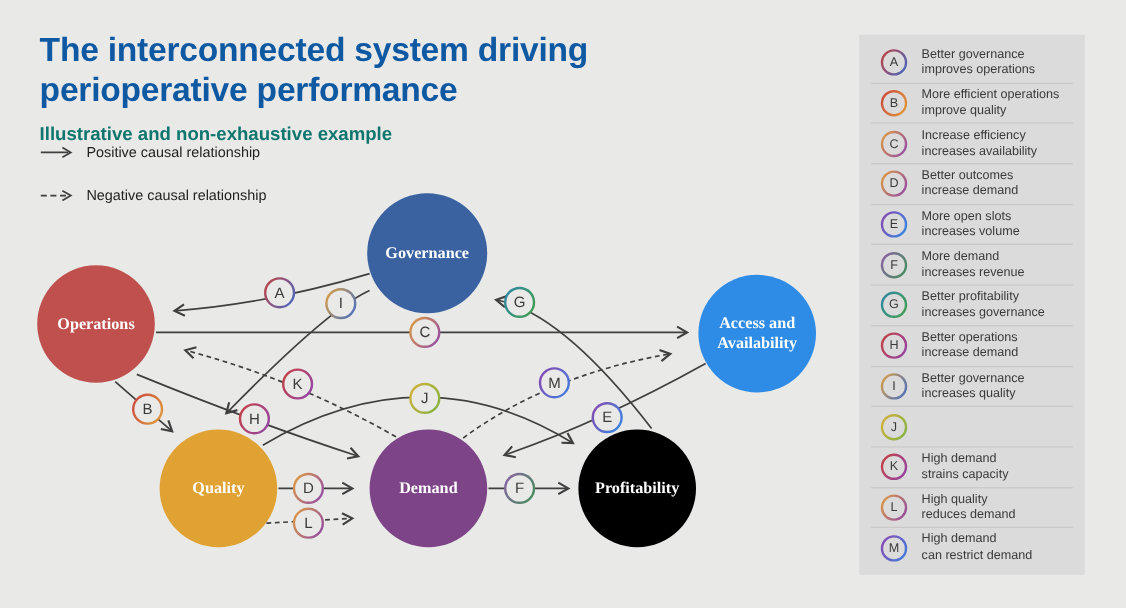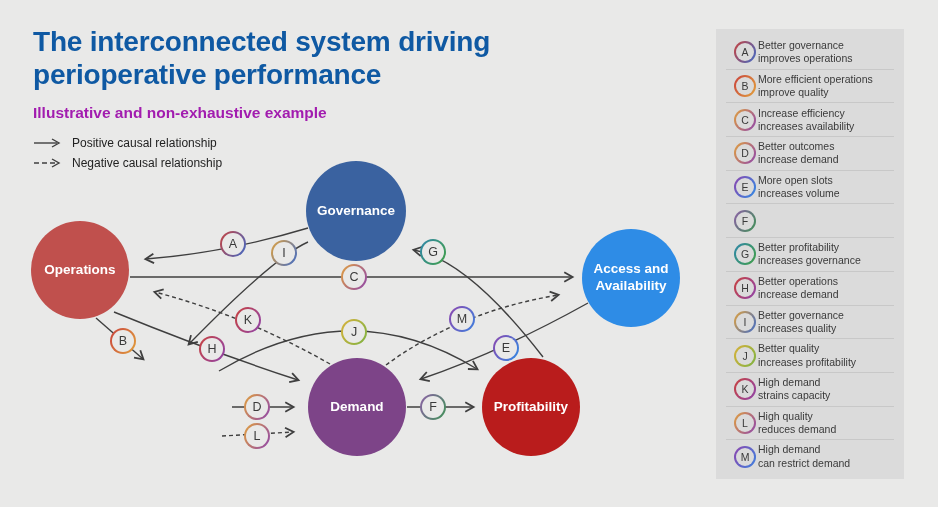--- a/index.html
+++ b/index.html
@@ -13,33 +13,33 @@
   .stage { position:absolute; inset:0; }
 
   
   .title {
     position:absolute; left:33px; top:26px;
     font-size:28px; font-weight:bold; color:#0F59A3;
     line-height:1.17; letter-spacing:-0.2px;
   }
   .subtitle {
     position:absolute; left:33px; top:104px;
-    font-size:15.5px; font-weight:bold; color:#a21caf;
+    font-size:15.5px; font-weight:bold; color:#0f766e;
   }
   .key-item { position:absolute; left:33px; display:flex; align-items:center; gap:9px; }
   .key-item .key-label { font-size:12px; color:#222; }
 
   
   .node {
     position:absolute; border-radius:50%;
     display:flex; align-items:center; justify-content:center;
     text-align:center; color:#fff; font-weight:bold; font-size:13.5px;
     line-height:1.25; z-index:1;
   }
-  .node span { display:block; width:82px; }
+  .node span { display:block; width:82px;font-family:Liberation Serif, serif; }
 
   
   svg.arrows { position:absolute; inset:0; z-index:2; pointer-events:none; }
 
   
   .badge {
     position:absolute; border-radius:50%; z-index:3;
     display:flex; padding:2px;
   }
   .badge-inner {
@@ -57,35 +57,35 @@
     display:flex; flex-direction:column;
   }
   .legend-row {
     flex:1; display:flex; align-items:center;
     margin:0 10px 0 10px;
   }
   .legend-row + .legend-row { border-top:1px solid #C8C8C8; }
   .legend-badge { position:static; width:22px; height:22px; margin-left:8px; flex:0 0 22px; }
   .legend-badge .badge-inner { background:#DBDBDB; font-size:10.5px; }
   .legend-text {
-    margin-left:2px; font-size:10.5px; line-height:1.25; color:#3A3A3A;
+    margin-left:12px; font-size:10.5px; line-height:1.25; color:#3A3A3A;
   }
 </style>
 </head>
 <body>
 
 <div class="stage">
 
   <div class="title" style="color: rgb(15, 89, 163);">
     <div>The interconnected system driving</div>
     <div>perioperative performance</div>
   </div>
   <div class="subtitle">Illustrative and non-exhaustive example</div>
 
-  <div class="key-item" style="top:136px;text-align:center;">
+  <div class="key-item" style="top:120px;text-align:center;">
     <svg width="30" height="10">
       <line x1="1" y1="5" x2="24" y2="5" stroke="#3F3F3F" stroke-width="1.4"></line>
       <path d="M19,1 L26,5 L19,9" fill="none" stroke="#3F3F3F" stroke-width="1.4"></path>
     </svg>
     <span class="key-label">Positive causal relationship</span>
   </div>
   <div class="key-item" style="top:156px;">
     <svg width="30" height="10">
       <line x1="1" y1="5" x2="24" y2="5" stroke="#3F3F3F" stroke-width="1.4" stroke-dasharray="5 3"></line>
       <path d="M19,1 L26,5 L19,9" fill="none" stroke="#3F3F3F" stroke-width="1.4"></path>
@@ -95,24 +95,27 @@
 
   <div class="node" style="left: 306px; top: 161px; width: 100px; height: 100px; background: rgb(58, 98, 160);">
     <span>Governance</span>
   </div>
   <div class="node" style="left: 31px; top: 221px; width: 98px; height: 98px; background: rgb(192, 80, 77);">
     <span>Operations</span>
   </div>
   <div class="node" style="left: 582px; top: 229px; width: 98px; height: 98px; background: rgb(46, 140, 230);">
     <span>Access and Availability</span>
   </div>
+  <div class="node" style="left: 133px; top: 358px; width: 98px; height: 98px; background: rgb(223, 162, 51);">
+    <span>Quality</span>
+  </div>
   <div class="node" style="left: 308px; top: 358px; width: 98px; height: 98px; background: rgb(125, 68, 136); justify-content: center;">
     <span>Demand</span>
   </div>
-  <div class="node" style="left: 482px; top: 358px; width: 98px; height: 98px; background: #b91c1c;">
+  <div class="node" style="left: 482px; top: 358px; width: 98px; height: 98px; background: #000000;">
     <span>Profitability</span>
   </div>
 
   <svg class="arrows" width="938" height="507">
     <defs>
       <marker id="arr" viewBox="0 0 10 10" refX="7.5" refY="5" markerWidth="8.5" markerHeight="8.5" orient="auto">
         <path d="M1,1 L8,5 L1,9" fill="none" stroke="#3F3F3F" stroke-width="1.5"></path>
       </marker>
     </defs>
     <g fill="none" stroke="#3F3F3F" stroke-width="1.4">
@@ -215,20 +218,24 @@
         </div>
       <div class="legend-text">
           <div>More open slots</div>
           <div>increases volume</div>
         </div>
     </div>
     <div class="legend-row">
       <div class="badge legend-badge" style="background: linear-gradient(120deg, rgb(142, 95, 168), rgb(63, 147, 85));">
           <span class="badge-inner">F</span>
         </div>
+      <div class="legend-text">
+          <div>More demand</div>
+          <div>increases revenue</div>
+        </div>
     </div>
     <div class="legend-row">
       <div class="badge legend-badge" style="background: linear-gradient(120deg, rgb(46, 134, 171), rgb(67, 160, 71));">
           <span class="badge-inner">G</span>
         </div>
       <div class="legend-text">
           <div>Better profitability</div>
           <div>increases governance</div>
         </div>
     </div>
@@ -247,24 +254,20 @@
         </div>
       <div class="legend-text">
           <div>Better governance</div>
           <div>increases quality</div>
         </div>
     </div>
     <div class="legend-row">
       <div class="badge legend-badge" style="background: linear-gradient(120deg, rgb(217, 177, 59), rgb(124, 179, 66));">
           <span class="badge-inner">J</span>
         </div>
-      <div class="legend-text">
-          <div>Better quality</div>
-          <div>increases profitability</div>
-        </div>
     </div>
     <div class="legend-row">
       <div class="badge legend-badge" style="background: linear-gradient(120deg, rgb(201, 65, 60), rgb(142, 68, 173));">
           <span class="badge-inner">K</span>
         </div>
       <div class="legend-text">
           <div>High demand</div>
           <div>strains capacity</div>
         </div>
     </div>

